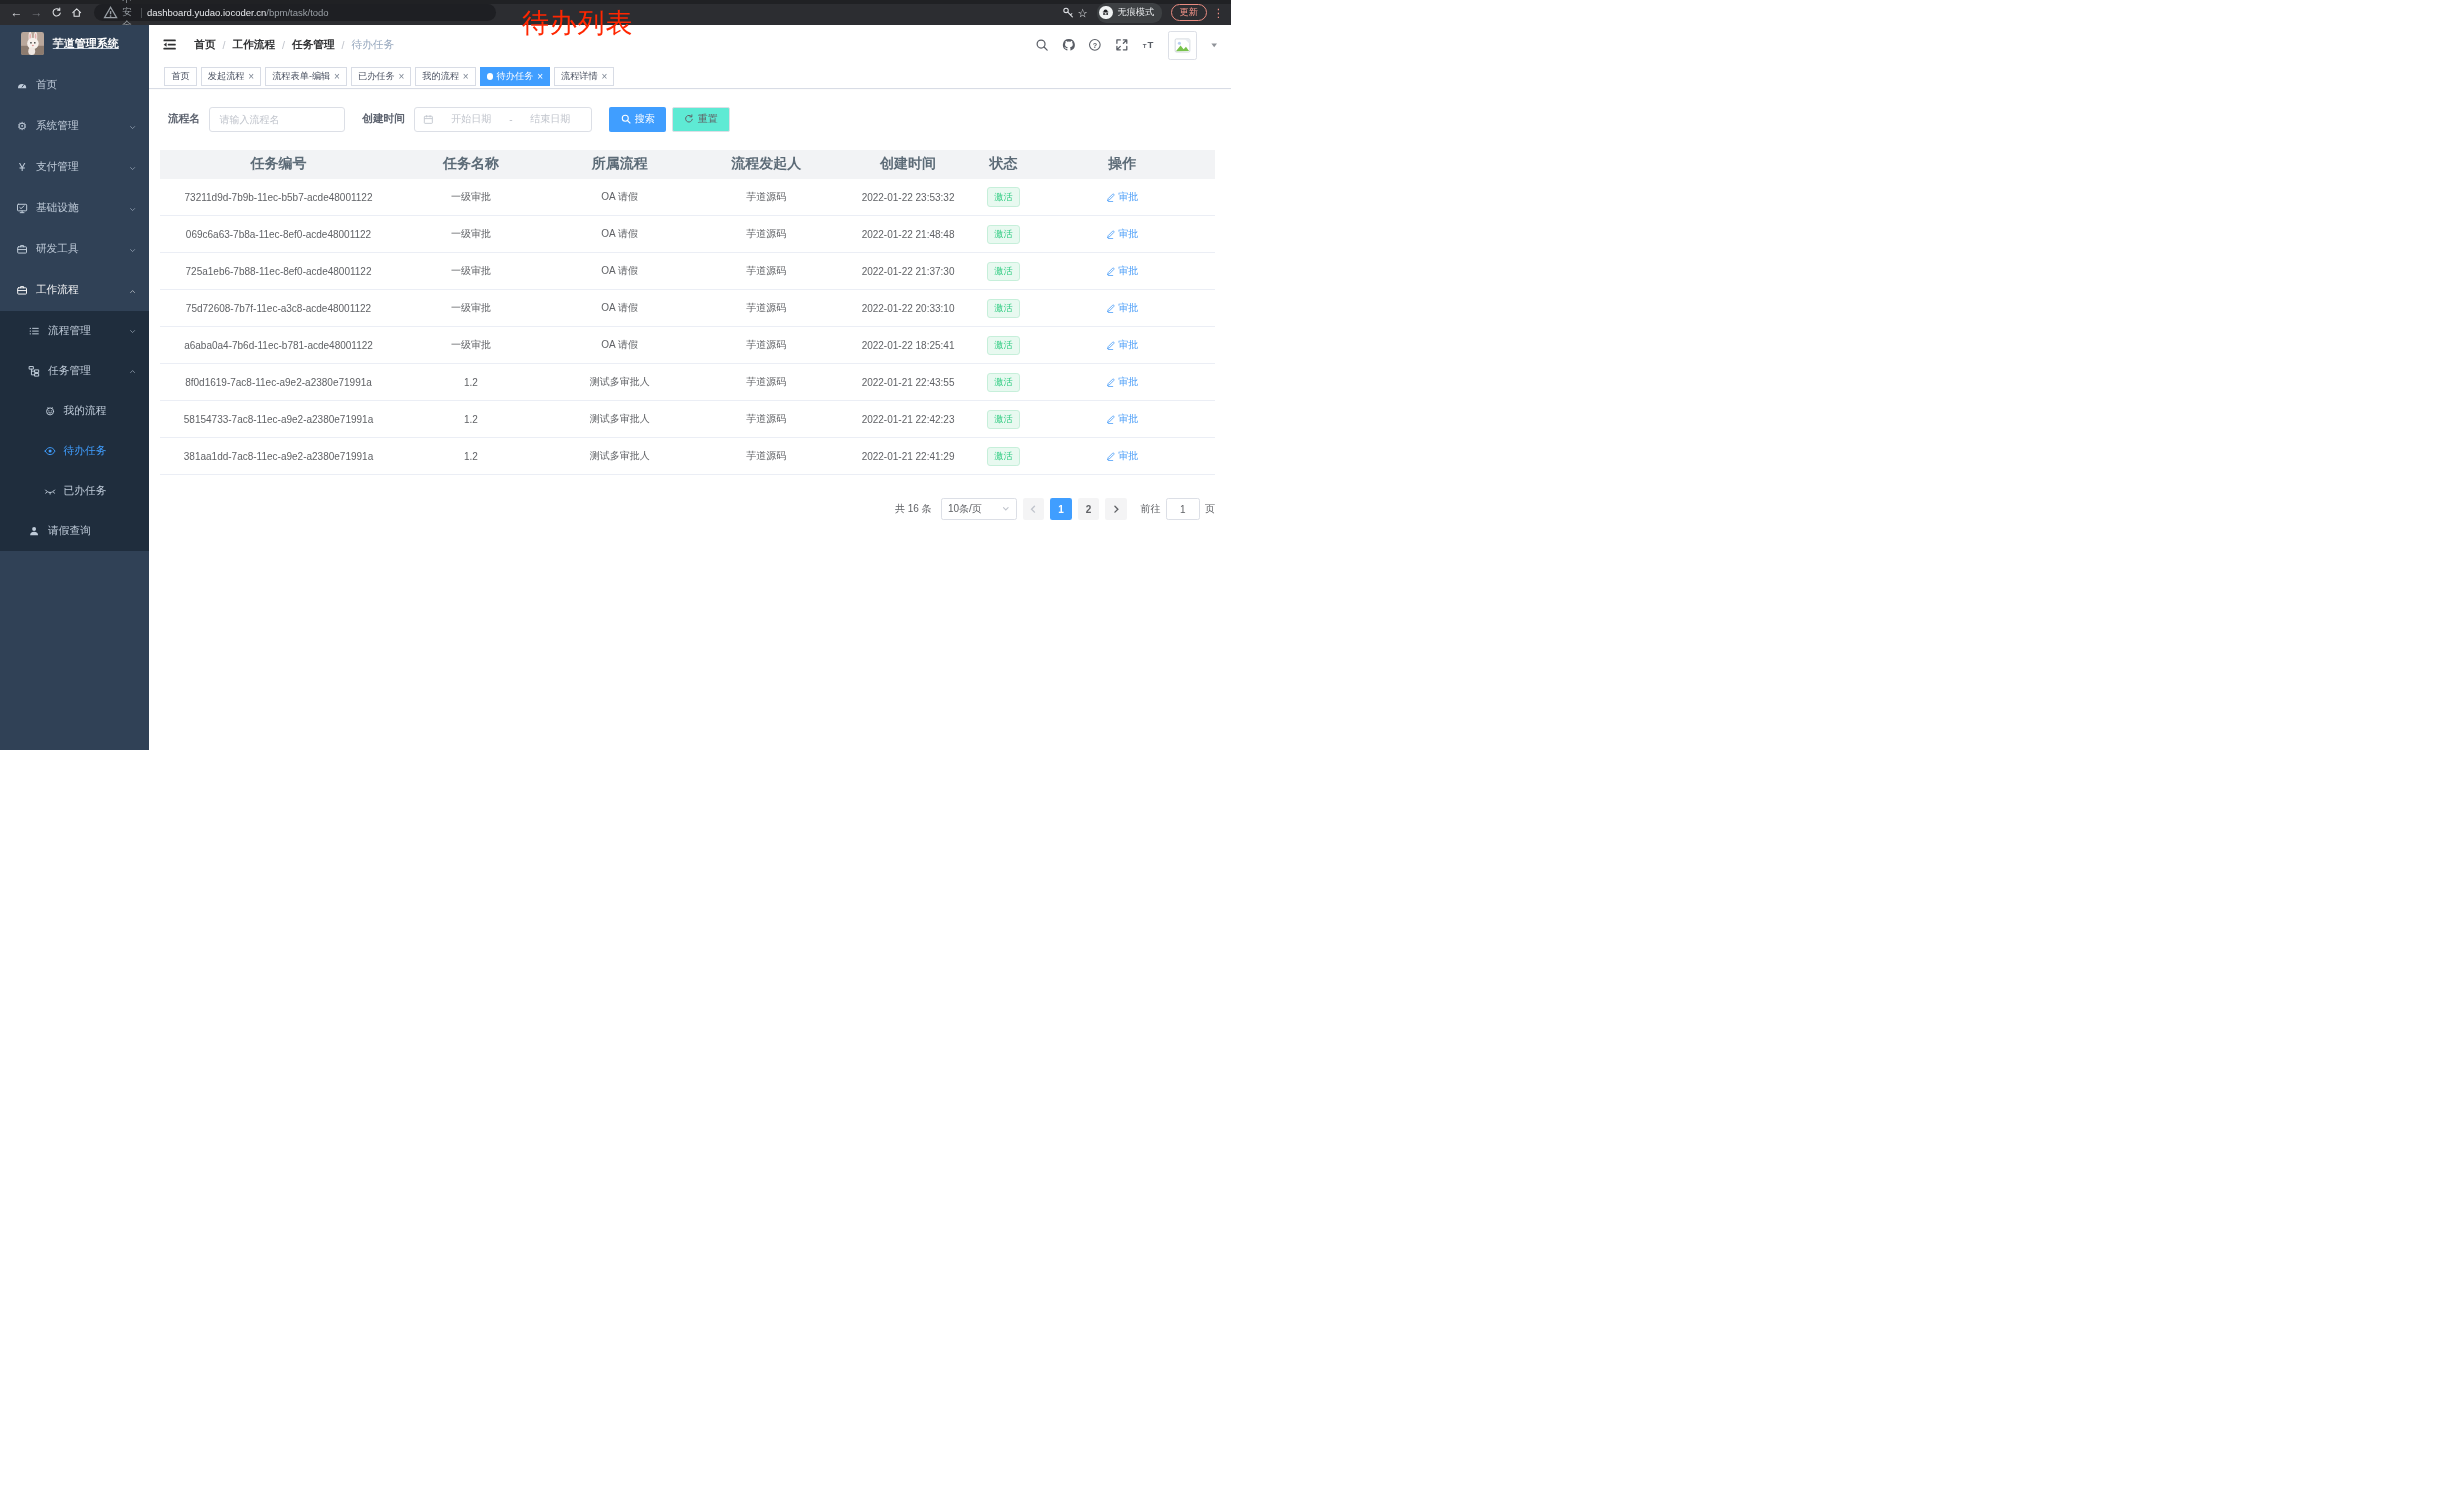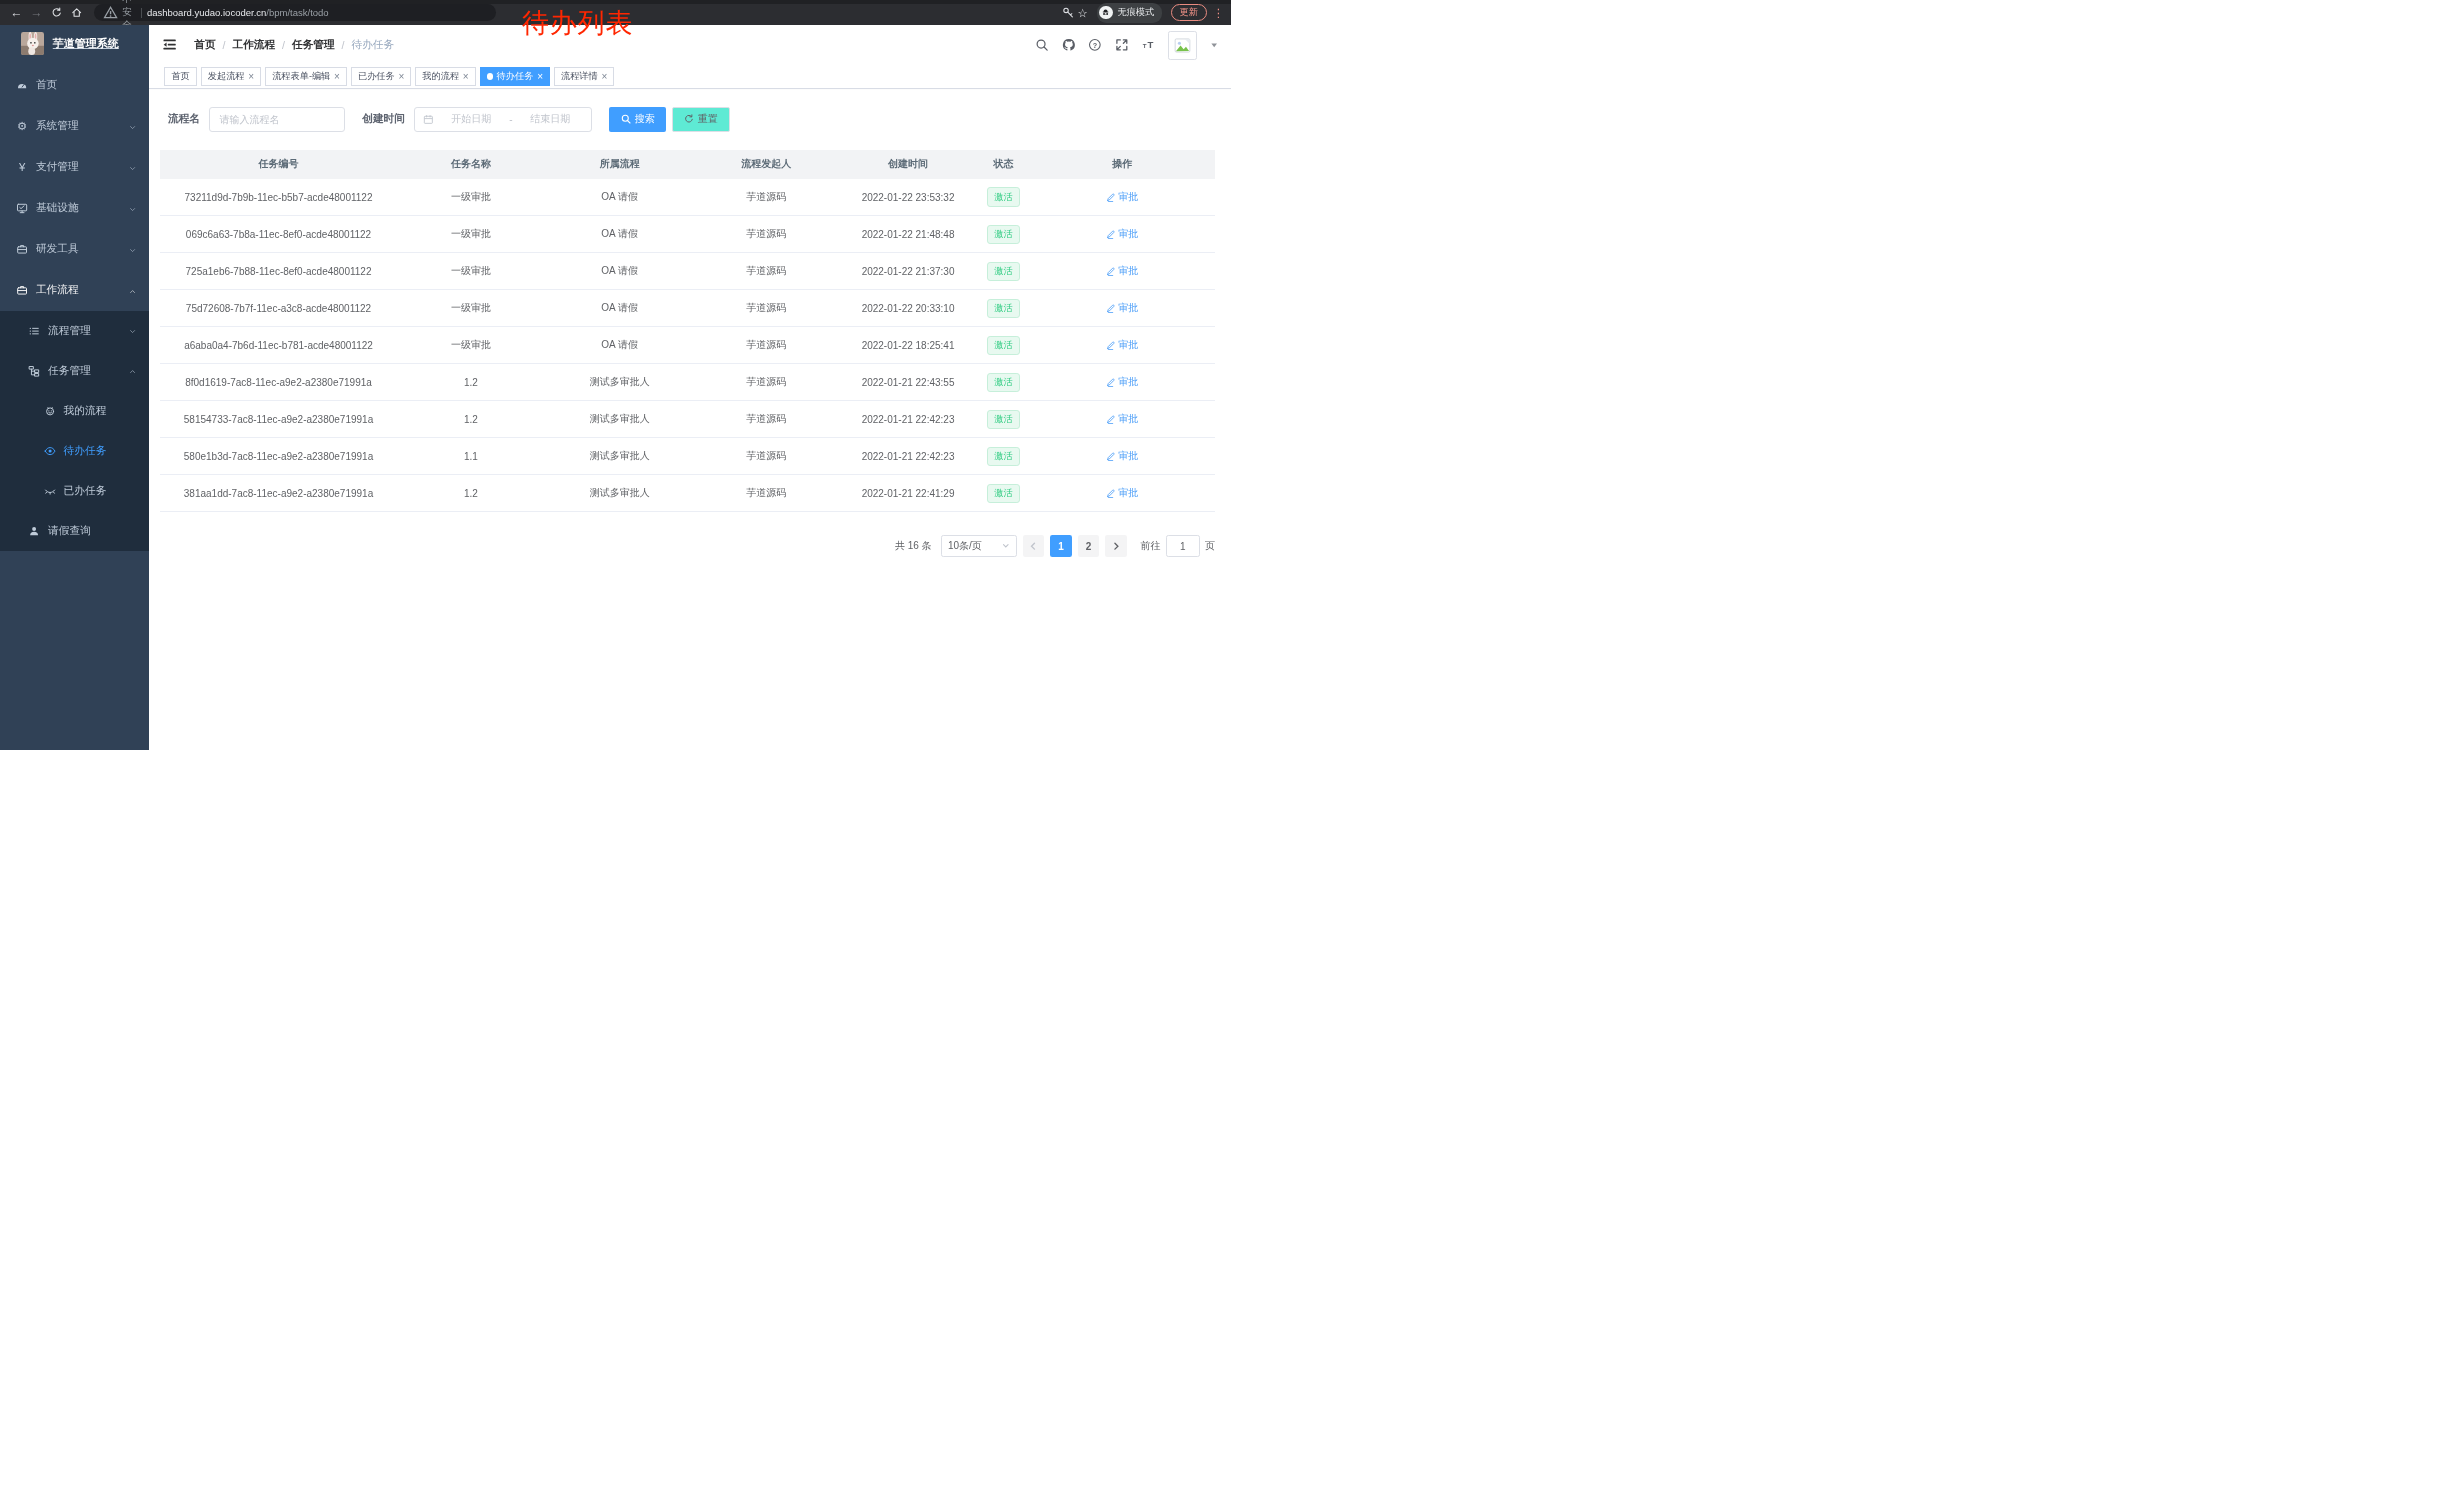--- a/index.html
+++ b/index.html
@@ -104,21 +104,21 @@
   .daterange svg { width:10.7px; height:10.7px; flex:none; }
   .daterange .ph { flex:1; text-align:center; }
   .daterange .rsep { color:#c0c4cc; }
   .btn { height:24.4px; border-radius:2px; font-size:10px; display:flex; align-items:center;
          gap:3.8px; padding:0 10.7px; cursor:pointer; border:0.8px solid transparent; }
   .btn svg { width:10px; height:10px; }
   .btn-primary { background:#409EFF; color:#fff; margin-left:17px; }
   .btn-plain { background:#5eead4; color:#606266; border-color:#dcdfe6; margin-left:6px; }
 
   table { width:100%; border-collapse:collapse; table-layout:fixed; }
-  th { background:#f2f3f5; height:29px; font-size:10px; font-weight:600; color:#5c6b77; }
+  th { background:#f2f3f5; height:29px; font-size:14px; font-weight:600; color:#5c6b77; }
   td { height:37px; font-size:10px; color:#606266; text-align:center;
        border-bottom:0.8px solid #ebeef5; overflow:hidden; white-space:nowrap; }
   .s-tag { display:inline-block; padding:2.3px 6.1px; font-size:9.2px; color:#2ecc81;
            background:#e8f9f0; border:0.8px solid #c6efda; border-radius:3.1px; }
   .op-link { color:#4c9ef8; display:inline-flex; align-items:center; gap:3.1px; cursor:pointer;
              text-decoration:none; font-size:10px; }
   .op-link svg { width:9.2px; height:9.2px; }
 
   
   .pager { margin-top:23px; display:flex; justify-content:flex-end; align-items:center;
@@ -607,37 +607,20 @@
                     <span style="display: inline-flex;">
                       <svg viewBox="0 0 12 12" fill="none" stroke="currentColor" stroke-width="1.1" stroke-linecap="round" stroke-linejoin="round">
                         <path d="M2.2 9.8l.6-2.4L8.6 1.6a1.1 1.1 0 0 1 1.6 1.6L4.4 9 2.2 9.8z"></path>
                         <path d="M3.2 11.2h5.6"></path>
                       </svg>
                     </span>
                     <span>审批</span>
                   </a></td>
               </tr>
               <tr>
-                <td>580e1b3d-7ac8-11ec-a9e2-a2380e71991a</td>
-                <td>1.1</td>
-                <td>测试多审批人</td>
-                <td>芋道源码</td>
-                <td>2022-01-21 22:42:23</td>
-                <td><span class="s-tag">激活</span></td>
-                <td><a class="op-link">
-                    <span style="display: inline-flex;">
-                      <svg viewBox="0 0 12 12" fill="none" stroke="currentColor" stroke-width="1.1" stroke-linecap="round" stroke-linejoin="round">
-                        <path d="M2.2 9.8l.6-2.4L8.6 1.6a1.1 1.1 0 0 1 1.6 1.6L4.4 9 2.2 9.8z"></path>
-                        <path d="M3.2 11.2h5.6"></path>
-                      </svg>
-                    </span>
-                    <span>审批</span>
-                  </a></td>
-              </tr>
-              <tr>
                 <td>381aa1dd-7ac8-11ec-a9e2-a2380e71991a</td>
                 <td>1.2</td>
                 <td>测试多审批人</td>
                 <td>芋道源码</td>
                 <td>2022-01-21 22:41:29</td>
                 <td><span class="s-tag">激活</span></td>
                 <td><a class="op-link">
                     <span style="display: inline-flex;">
                       <svg viewBox="0 0 12 12" fill="none" stroke="currentColor" stroke-width="1.1" stroke-linecap="round" stroke-linejoin="round">
                         <path d="M2.2 9.8l.6-2.4L8.6 1.6a1.1 1.1 0 0 1 1.6 1.6L4.4 9 2.2 9.8z"></path>

